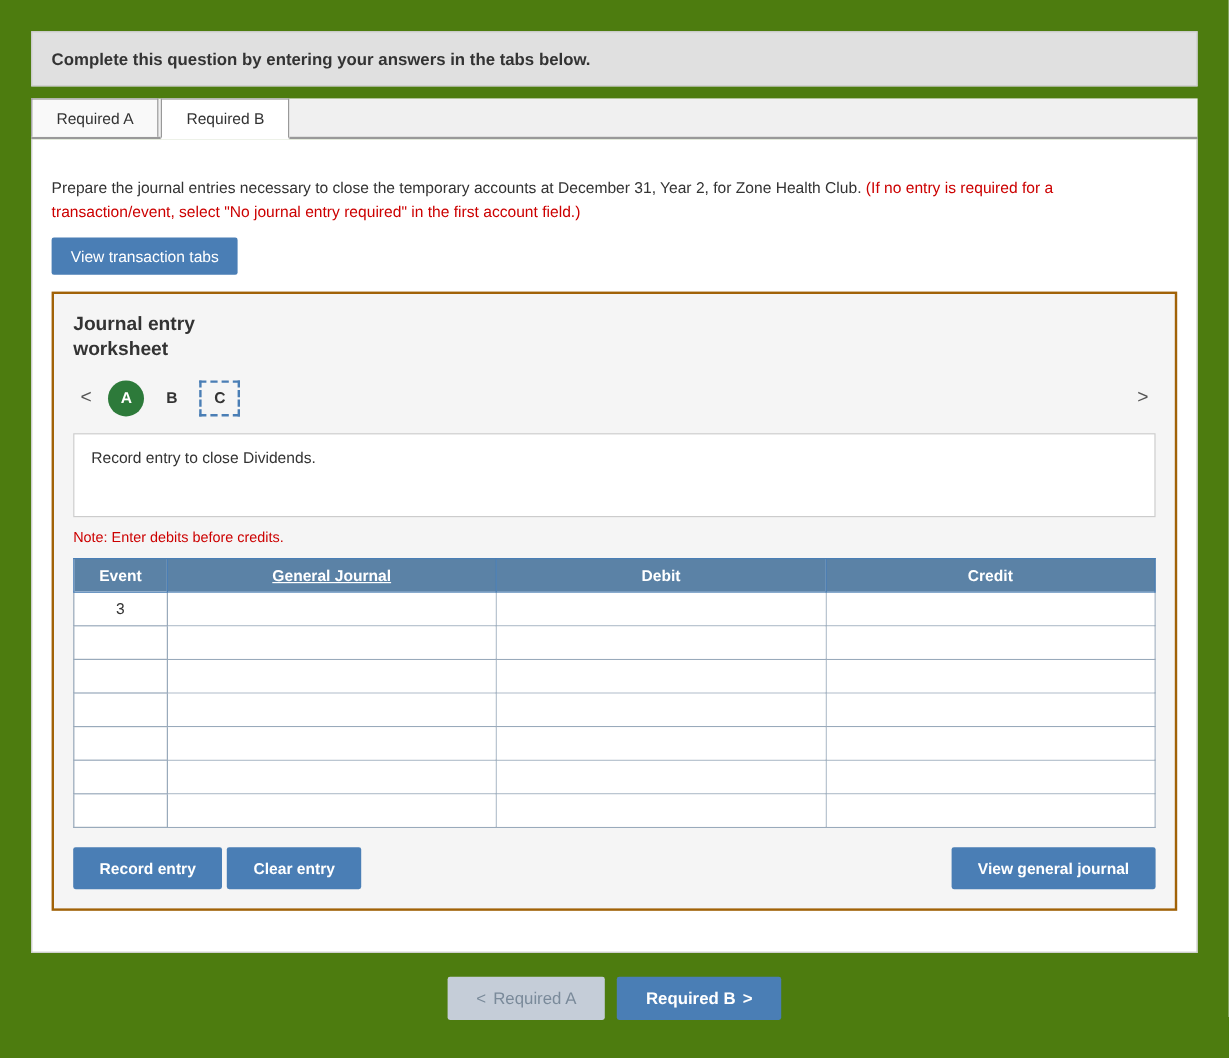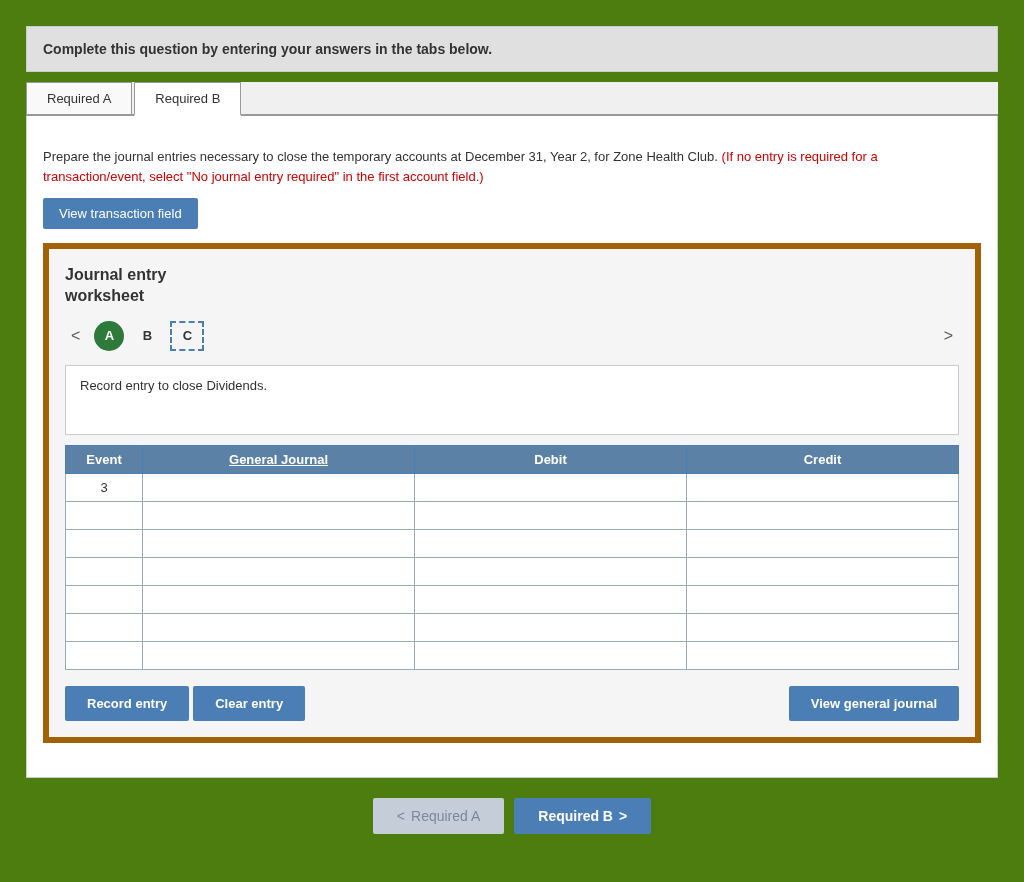--- a/index.html
+++ b/index.html
@@ -76,21 +76,21 @@
       border: none;
       padding: 8px 16px;
       font-size: 13px;
       cursor: pointer;
       margin-bottom: 14px;
       border-radius: 2px;
     }
 
     
     .worksheet-box {
-      border: 6px solid #a16207;
+      border: 2px solid #a16207;
       background: #f5f5f5;
       padding: 16px;
       margin-bottom: 20px;
     }
 
     .worksheet-title {
       font-size: 16px;
       font-weight: bold;
       margin-bottom: 14px;
       line-height: 1.3;
@@ -272,21 +272,21 @@
 
   <div class="content-area">
 
     
     <div class="question-text">
       <span>Prepare the journal entries necessary to close the temporary accounts at December 31, Year 2, for Zone Health Club.</span>
       <span class="red-text">(If no entry is required for a transaction/event, select "No journal entry required" in the first account field.)</span>
     </div>
 
     
-    <button class="view-transaction-btn">View transaction field</button>
+    <button class="view-transaction-btn">View transaction tabs</button>
 
     
     <div class="worksheet-box">
 
       <div class="worksheet-title">
         Journal entry<br>worksheet
       </div>
 
       <div class="nav-row">
         <span class="nav-arrow">&lt;</span>
@@ -303,20 +303,21 @@
           <span>C</span>
         </div>
 
         <span class="nav-arrow right">&gt;</span>
       </div>
 
       <div class="entry-description">
         <span>Record entry to close Dividends.</span>
       </div>
 
+      <div class="note-text">Note: Enter debits before credits.</div>
 
       <table class="journal-table">
         <thead>
           <tr>
             <th>
               <span>Event</span>
             </th>
             <th class="gj-header">
               <span>General Journal</span>
             </th>

